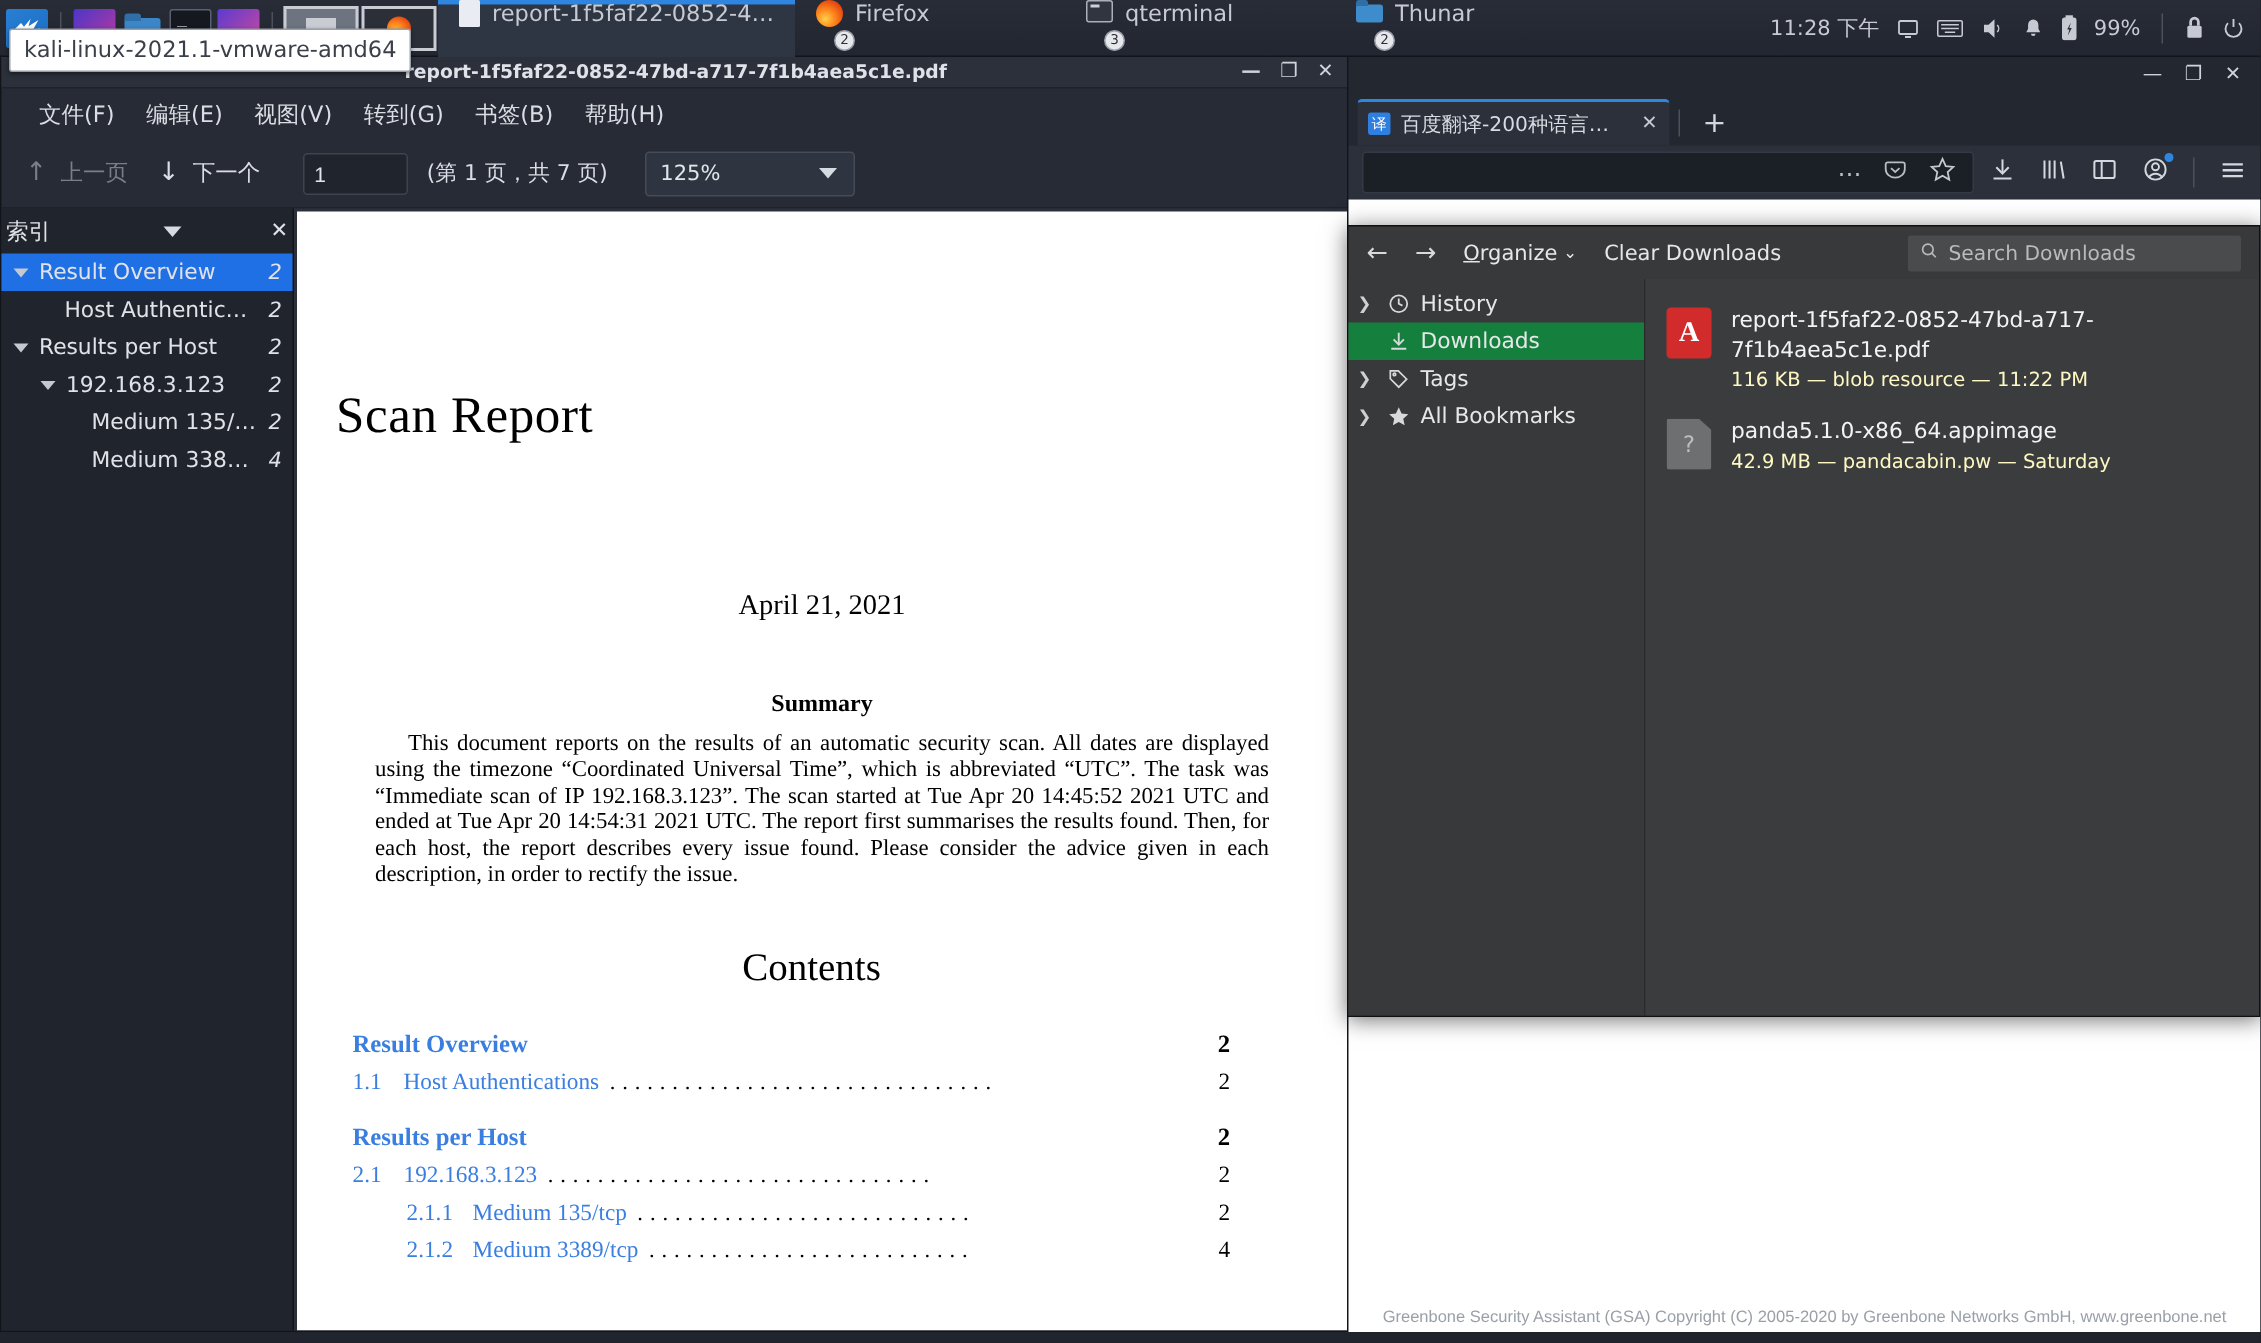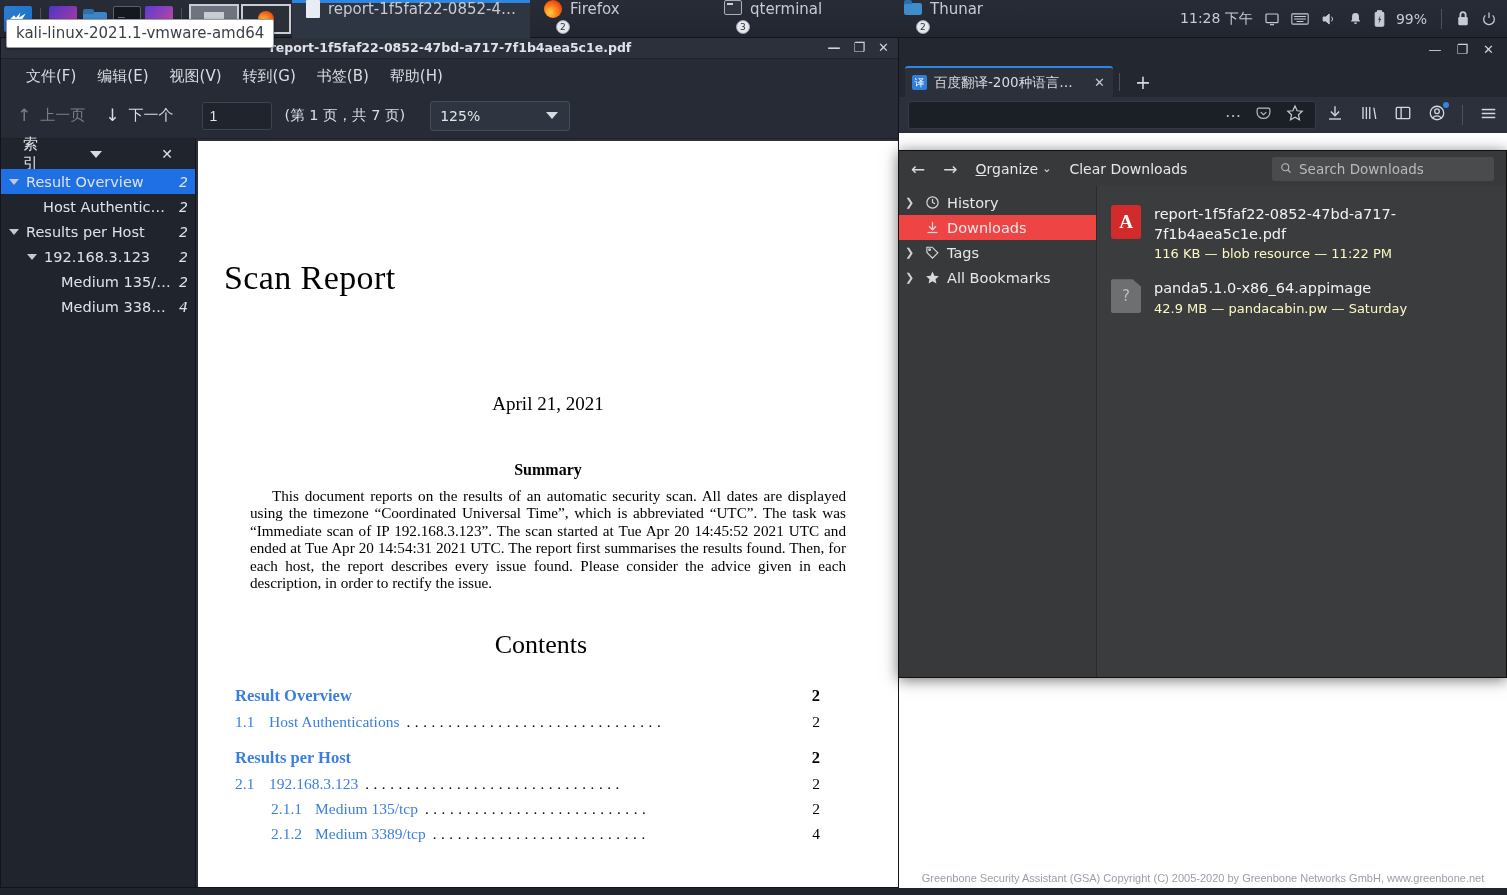--- a/index.html
+++ b/index.html
@@ -120,21 +120,21 @@
   .zoom-select {
     margin-left:25px; width:140px; height:30px; background:#2f3540; border:1px solid #454c59;
     border-radius:3px; display:flex; align-items:center; padding:0 9px; color:#e2e5ea; font-size:14px;
     position:relative;
   }
   .zoom-caret { position:absolute; right:11px; width:0;height:0;border-left:6px solid transparent;border-right:6px solid transparent;border-top:7px solid #d6dae1; }
 
   .pdf-body { flex:1; display:flex; min-height:0; }
 
   .idx-panel { width:195px; background:#20242c; border-right:1px solid #11141a; display:flex; flex-direction:column; }
-  .idx-head { height:30px; display:flex; align-items:center; padding:0 22px; color:#dfe2e8; font-size:15px;gap:43px; }
+  .idx-head { height:30px; display:flex; align-items:center; padding:0 3px; color:#dfe2e8; font-size:15px;gap:43px; }
   .idx-head-caret { margin-left:auto; width:0;height:0;border-left:6px solid transparent;border-right:6px solid transparent;border-top:7px solid #d6dae1; }
   .idx-head-close { margin-left:16px; font-size:14px; color:#dfe2e8; }
   .idx-row { display:flex; align-items:center; height:25px; padding-right:7px; color:#dfe2e8; font-size:14.5px; }
   .idx-row.sel { background:#1f6fe5; }
   .idx-tri { width:0;height:0;border-left:5px solid transparent;border-right:5px solid transparent;border-top:6px solid #c3c8d1; margin-right:7px; flex:none; }
   .idx-label { white-space:nowrap; overflow:hidden; text-overflow:ellipsis; }
   .idx-page { margin-left:auto; font-style:italic; font-size:14px; padding-left:8px; }
 
   .pdf-pagearea { flex:1; background:#2b303a; display:flex; justify-content:center; overflow:hidden; padding-top:2px; }
   .pdf-page {
@@ -209,21 +209,21 @@
   .lib-organize { display:flex; align-items:center; gap:4px; }
   .lib-organize u { text-decoration:underline; }
   .lib-search {
     margin-left:auto; width:222px; height:24px; background:#4a4b4c; border-radius:2px;
     display:flex; align-items:center; gap:7px; padding:0 8px; color:#b9babb; font-size:13.5px;
   }
 
   .lib-body { flex:1; display:flex; min-height:0; }
   .lib-side { width:198px; background:#38393a; border-right:1px solid #2a2b2c; padding-top:4px; }
   .lib-side-row { display:flex; align-items:center; gap:7px; height:25px; padding-left:6px; color:#e6e7e8; font-size:14.5px; }
-  .lib-side-row.sel { background:#ef4444; }
+  .lib-side-row.sel { background:#15803d; }
   .lib-chev { width:12px; font-size:11px; color:#cfd0d1; flex:none; }
   .lib-chev.blank { visibility:hidden; }
   .lib-sideico { width:16px;height:16px;flex:none;display:flex;align-items:center;justify-content:center;color:#d8d9da; }
 
   .lib-main { flex:1; background:#3b3c3d; padding:10px 0 0 0; }
   .dl-row { display:flex; align-items:flex-start; gap:13px; padding:9px 12px 9px 14px; }
   .dl-ico { width:30px;height:34px;flex:none;position:relative; }
   .dl-ico.pdf { background:#d22b2b; border-radius:3px; display:flex;align-items:center;justify-content:center;color:#fff;font:bold 19px "Liberation Serif",serif; }
   .dl-ico.generic { background:#6e6f70; border-radius:2px; display:flex;align-items:center;justify-content:center;color:#bdbec0;font-size:15px;
     clip-path: polygon(0 0, 72% 0, 100% 22%, 100% 100%, 0 100%); }

